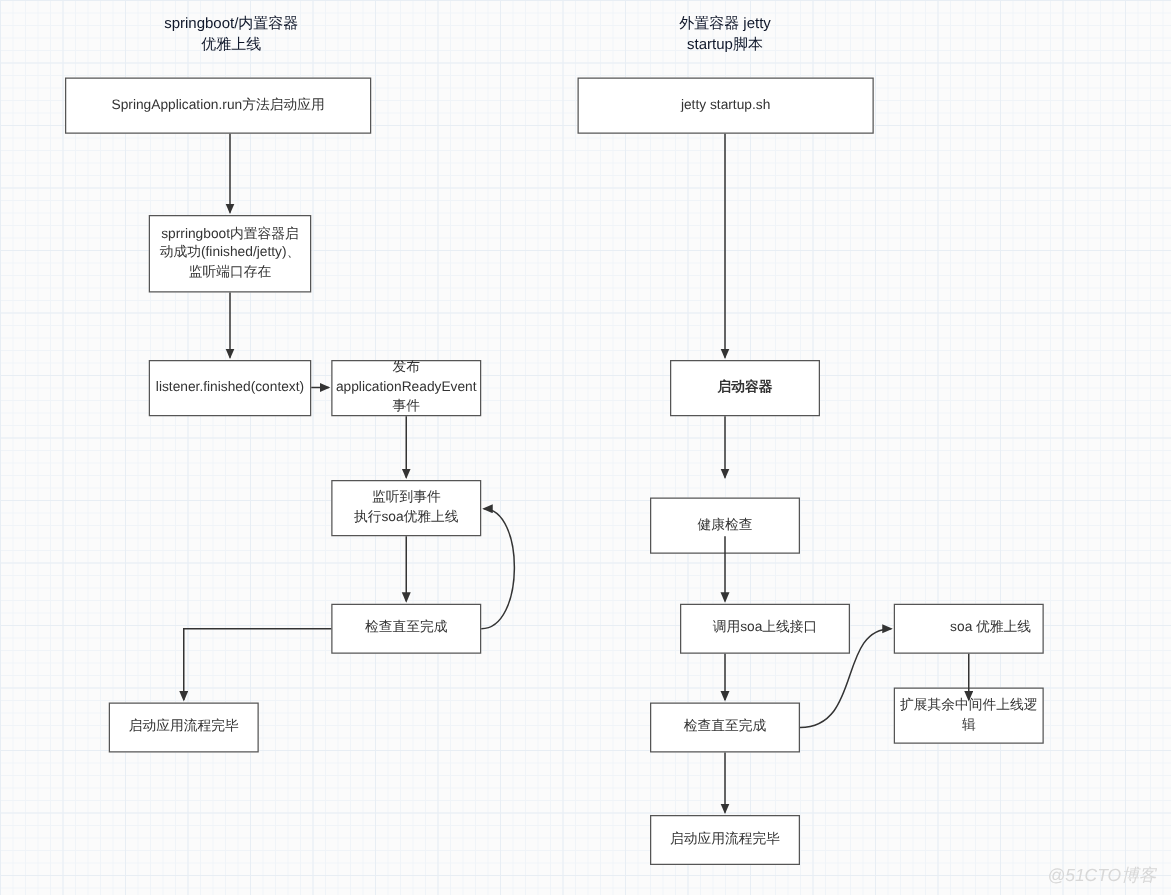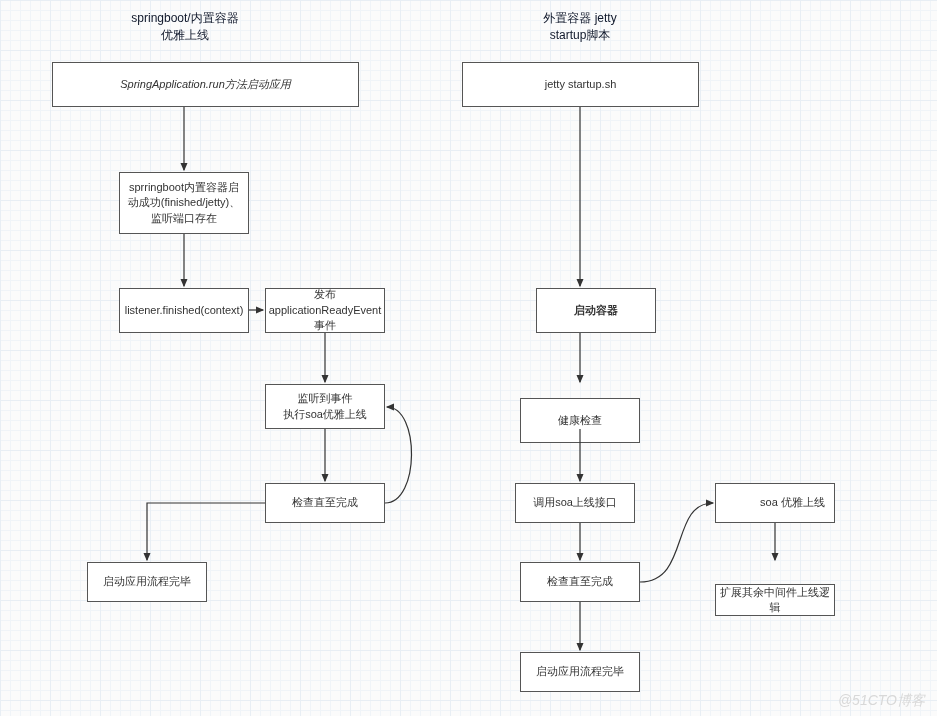--- a/index.html
+++ b/index.html
@@ -56,21 +56,21 @@
       font-size: 14px;
       color: #d8d8d8;
       font-style: italic;
     }
   </style>
 </head>
 <body>
 
 <div class="title" style="left:120px; top:10px; width:130px;">springboot/内置容器<br>优雅上线</div>
 
-<div class="box" style="left:52px; top:62px; width:307px; height:45px;font-style:italic;">SpringApplication.run方法启动应用</div>
+<div class="box" style="left:52px; top:62px; width:245px; height:45px;">SpringApplication.run方法启动应用</div>
 
 <div class="box" style="left:119px; top:172px; width:130px; height:62px;">sprringboot内置容器启动成功(finished/jetty)、监听端口存在</div>
 
 <div class="box" style="left:119px; top:288px; width:130px; height:45px;">listener.finished(context)</div>
 
 <div class="box" style="left:265px; top:288px; width:120px; height:45px;">发布applicationReadyEvent事件</div>
 
 <div class="box" style="left:265px; top:384px; width:120px; height:45px;">监听到事件<br>执行soa优雅上线</div>
 
 <div class="box" style="left:265px; top:483px; width:120px; height:40px;">检查直至完成</div>
@@ -78,27 +78,27 @@
 <div class="box" style="left:87px; top:562px; width:120px; height:40px;">启动应用流程完毕</div>
 
 <div class="title" style="left:515px; top:10px; width:130px;">外置容器 jetty<br>startup脚本</div>
 
 <div class="box" style="left:462px; top:62px; width:237px; height:45px;">jetty startup.sh</div>
 
 <div class="box" style="left:536px; top:288px; width:120px; height:45px;font-weight:bold;">启动容器</div>
 
 <div class="box" style="left:520px; top:398px; width:120px; height:45px;">健康检查</div>
 
-<div class="box" style="left:515px; top:483px; width:120px; height:40px;text-align:center;">调用soa上线接口</div>
+<div class="box" style="left:544px; top:483px; width:136px; height:40px;text-align:center;">调用soa上线接口</div>
 
 <div class="box" style="left:715px; top:483px; width:120px; height:40px;padding-left:39px;">soa 优雅上线</div>
 
 <div class="box" style="left:520px; top:562px; width:120px; height:40px;">检查直至完成</div>
 
-<div class="box" style="left:715px; top:584px; width:120px; height:32px;">扩展其余中间件上线逻辑</div>
+<div class="box" style="left:715px; top:550px; width:120px; height:45px;">扩展其余中间件上线逻辑</div>
 
 <div class="box" style="left:520px; top:652px; width:120px; height:40px;">启动应用流程完毕</div>
 
 <svg class="overlay">
   <defs>
     <marker id="arrow" markerWidth="8" markerHeight="8" refX="6" refY="3" orient="auto" markerUnits="strokeWidth">
       <path d="M0,0 L7,3 L0,6 Z" fill="#333"></path>
     </marker>
   </defs>
 

